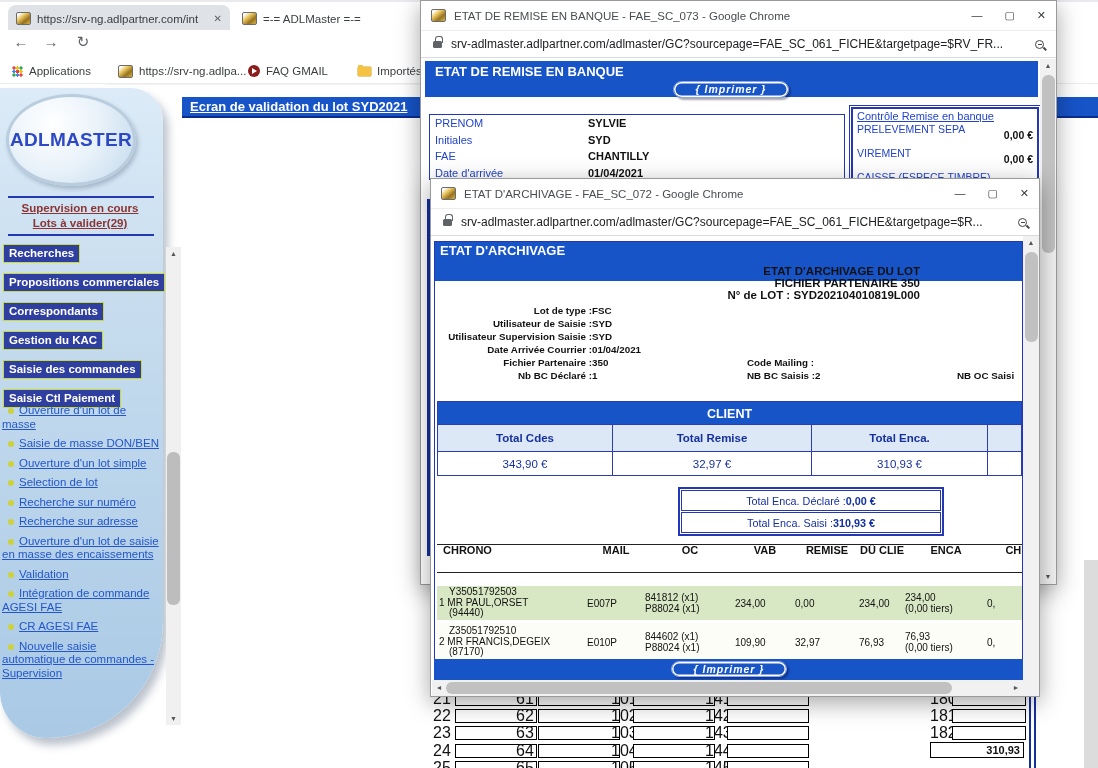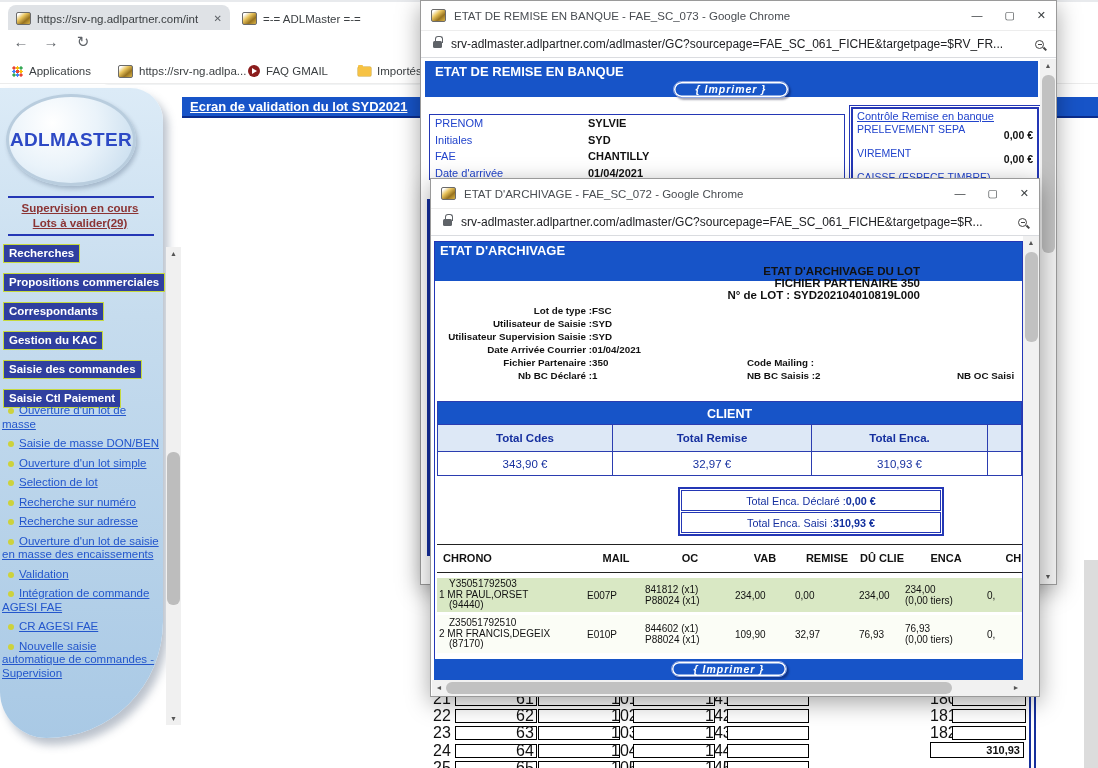--- a/index.html
+++ b/index.html
@@ -113,25 +113,25 @@
   .crow{display:flex}
   .ccell{border:1px solid #2b3db0;border-top:none;text-align:center;font-size:11.5px;color:#16309f;overflow:hidden;white-space:nowrap}
   .ccell+.ccell{border-left:none}
   .chead{height:27px;background:#dde8f6;font-weight:bold;line-height:27px}
   .cval{height:24px;background:#fff;line-height:24px}
   .cw0{width:176px}.cw1{width:199px}.cw2{width:176px}.cw3{flex:1}
   .totals{position:absolute;left:247px;top:308px;width:266px;border:2px solid #2437b5;background:#fff}
   .totals-row{border:1px solid #2437b5;margin:1px;height:21px;text-align:center;font-size:10.8px;line-height:20px;color:#16309f;white-space:nowrap}
   .totals-row b{color:#12309e}
   .dtable{position:absolute;left:6px;top:365px;width:585px;overflow:hidden}
-  .dhead{display:flex;height:29px;border-top:1px solid #222;border-bottom:1px solid #222;align-items:center}
+  .dhead{display:flex;height:29px;border-top:1px solid #222;border-bottom:1px solid #222;align-items:flex-start}
   .dhead .dc{font-size:11px;font-weight:bold;color:#111;text-align:center;line-height:11px}
   .dhead .c0{text-align:left;padding-left:6px}
   .drow{display:flex;align-items:center}
-  .drow.green{background:#d9e8c4;height:34px;margin-top:5px}
+  .drow.green{background:#d9e8c4;height:34px;margin-top:13px}
   .drow.white2{background:#fbfdf6;height:38px;margin-top:3px}
   .dc{flex:0 0 auto;font-size:10px;color:#111;line-height:11px}
   .c0{width:150px}.c1{width:58px}.c2{width:90px}.c3{width:60px}.c4{width:64px}.c5{width:46px}.c6{width:82px}.c7{width:60px}
   .chrono-cell{text-align:left;padding-left:12px}
   .chl{line-height:10.8px;white-space:nowrap}
   .chl-full{margin-left:-10px}
   .footerbar{position:absolute;left:3px;top:480px;width:589px;height:21px;background:#1754c8}
   .hscroll{position:absolute;left:1px;top:501px;width:591px;height:16px;background:#f1f1f1}
   .hthumb{position:absolute;left:14px;top:2px;width:506px;height:12px;background:#c1c1c1;border-radius:6px;cursor:pointer}
   .corner{position:absolute;left:592px;top:501px;width:16px;height:16px;background:#f1f1f1}

